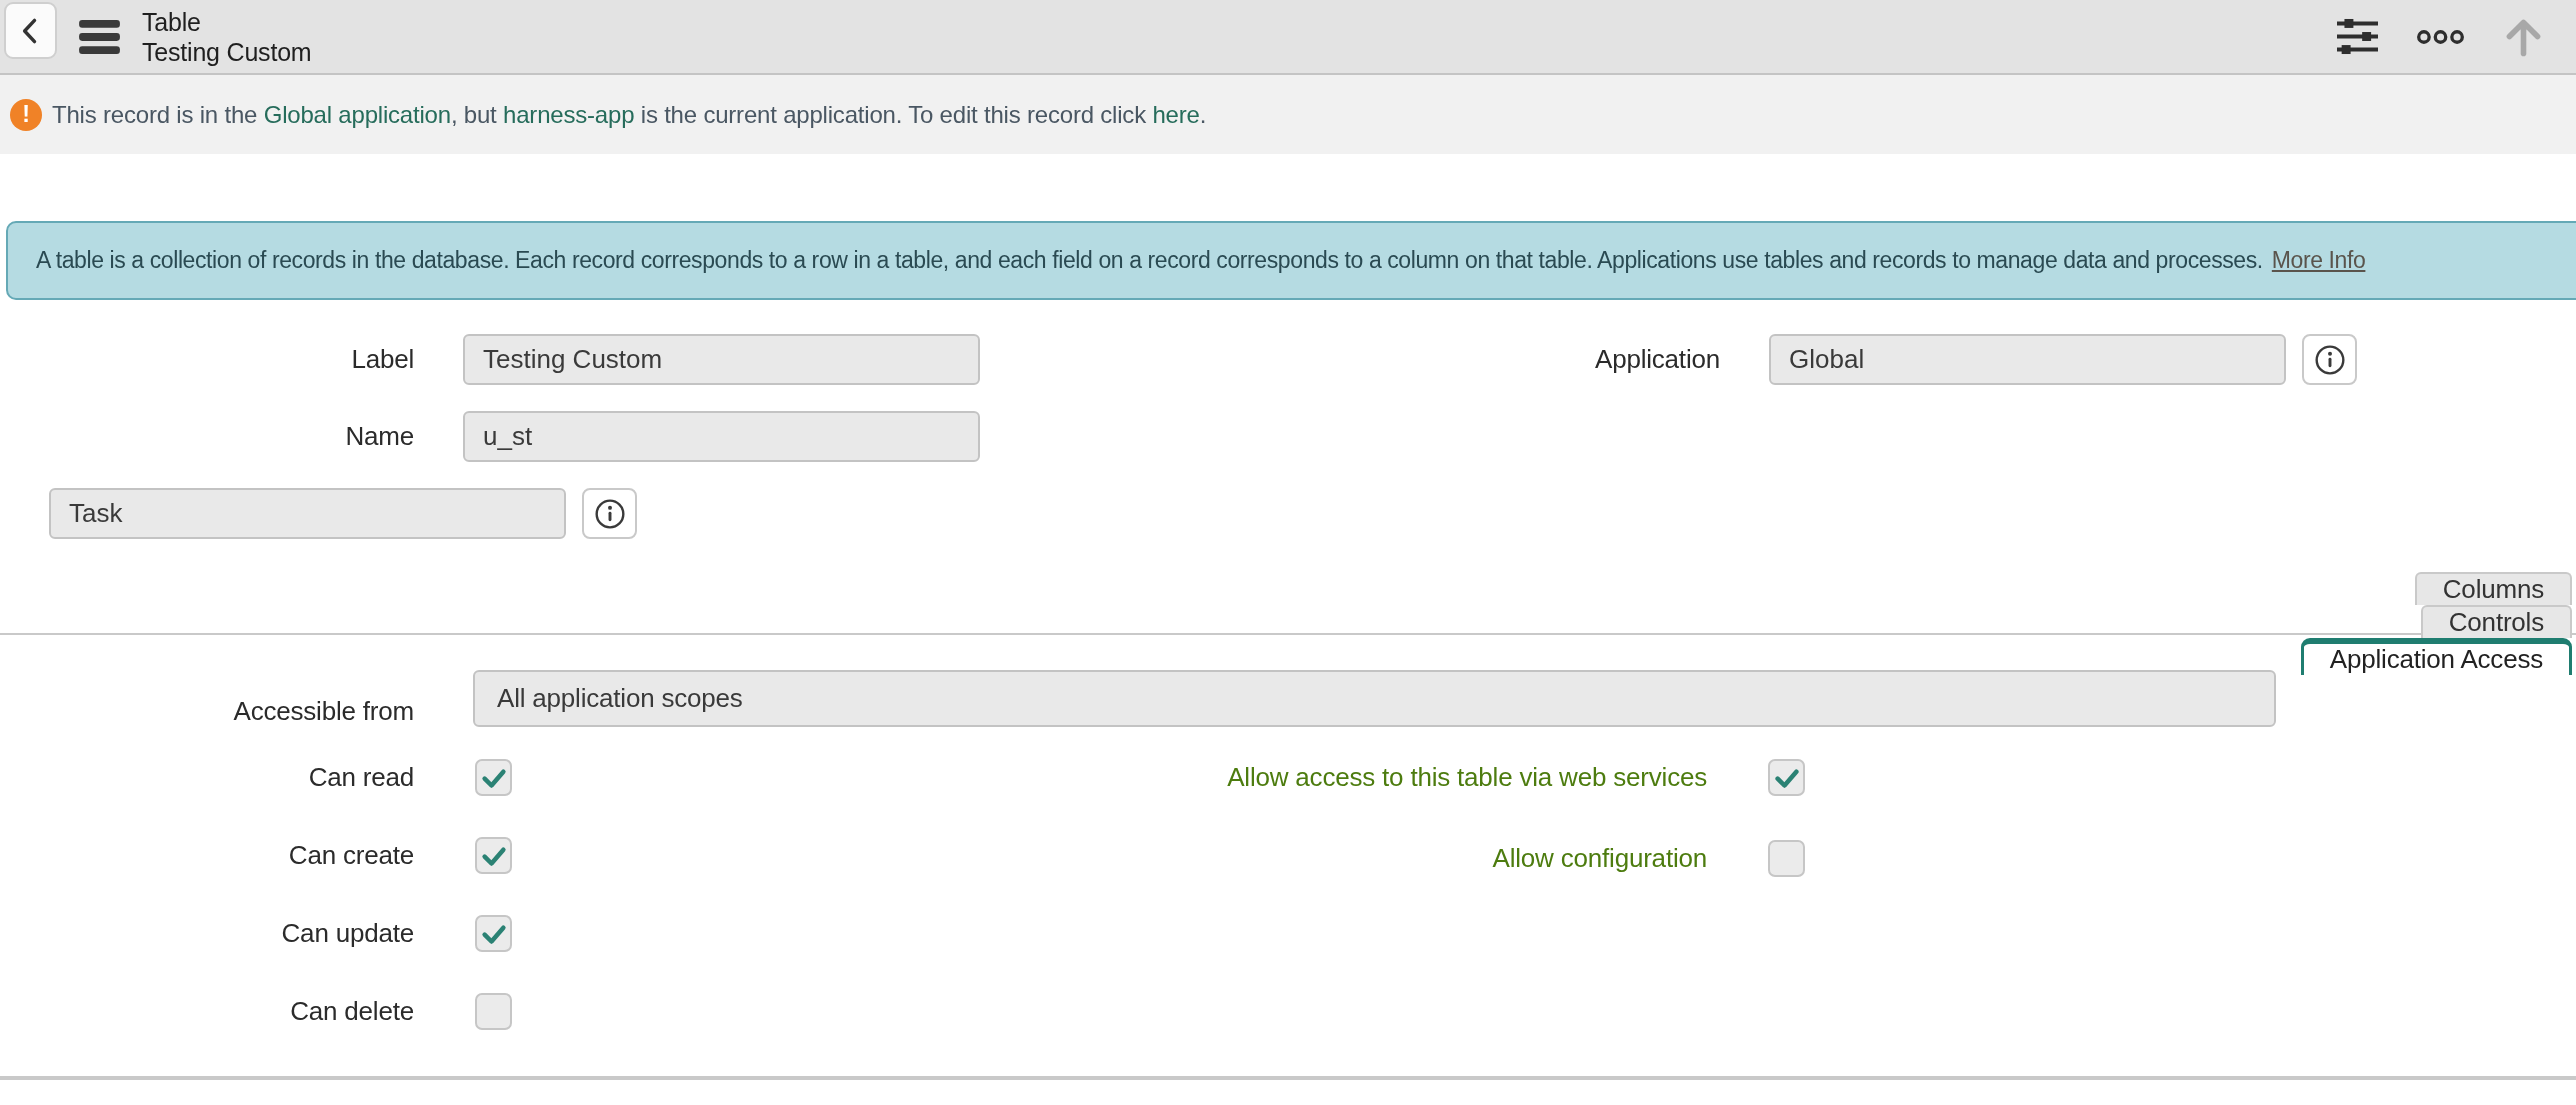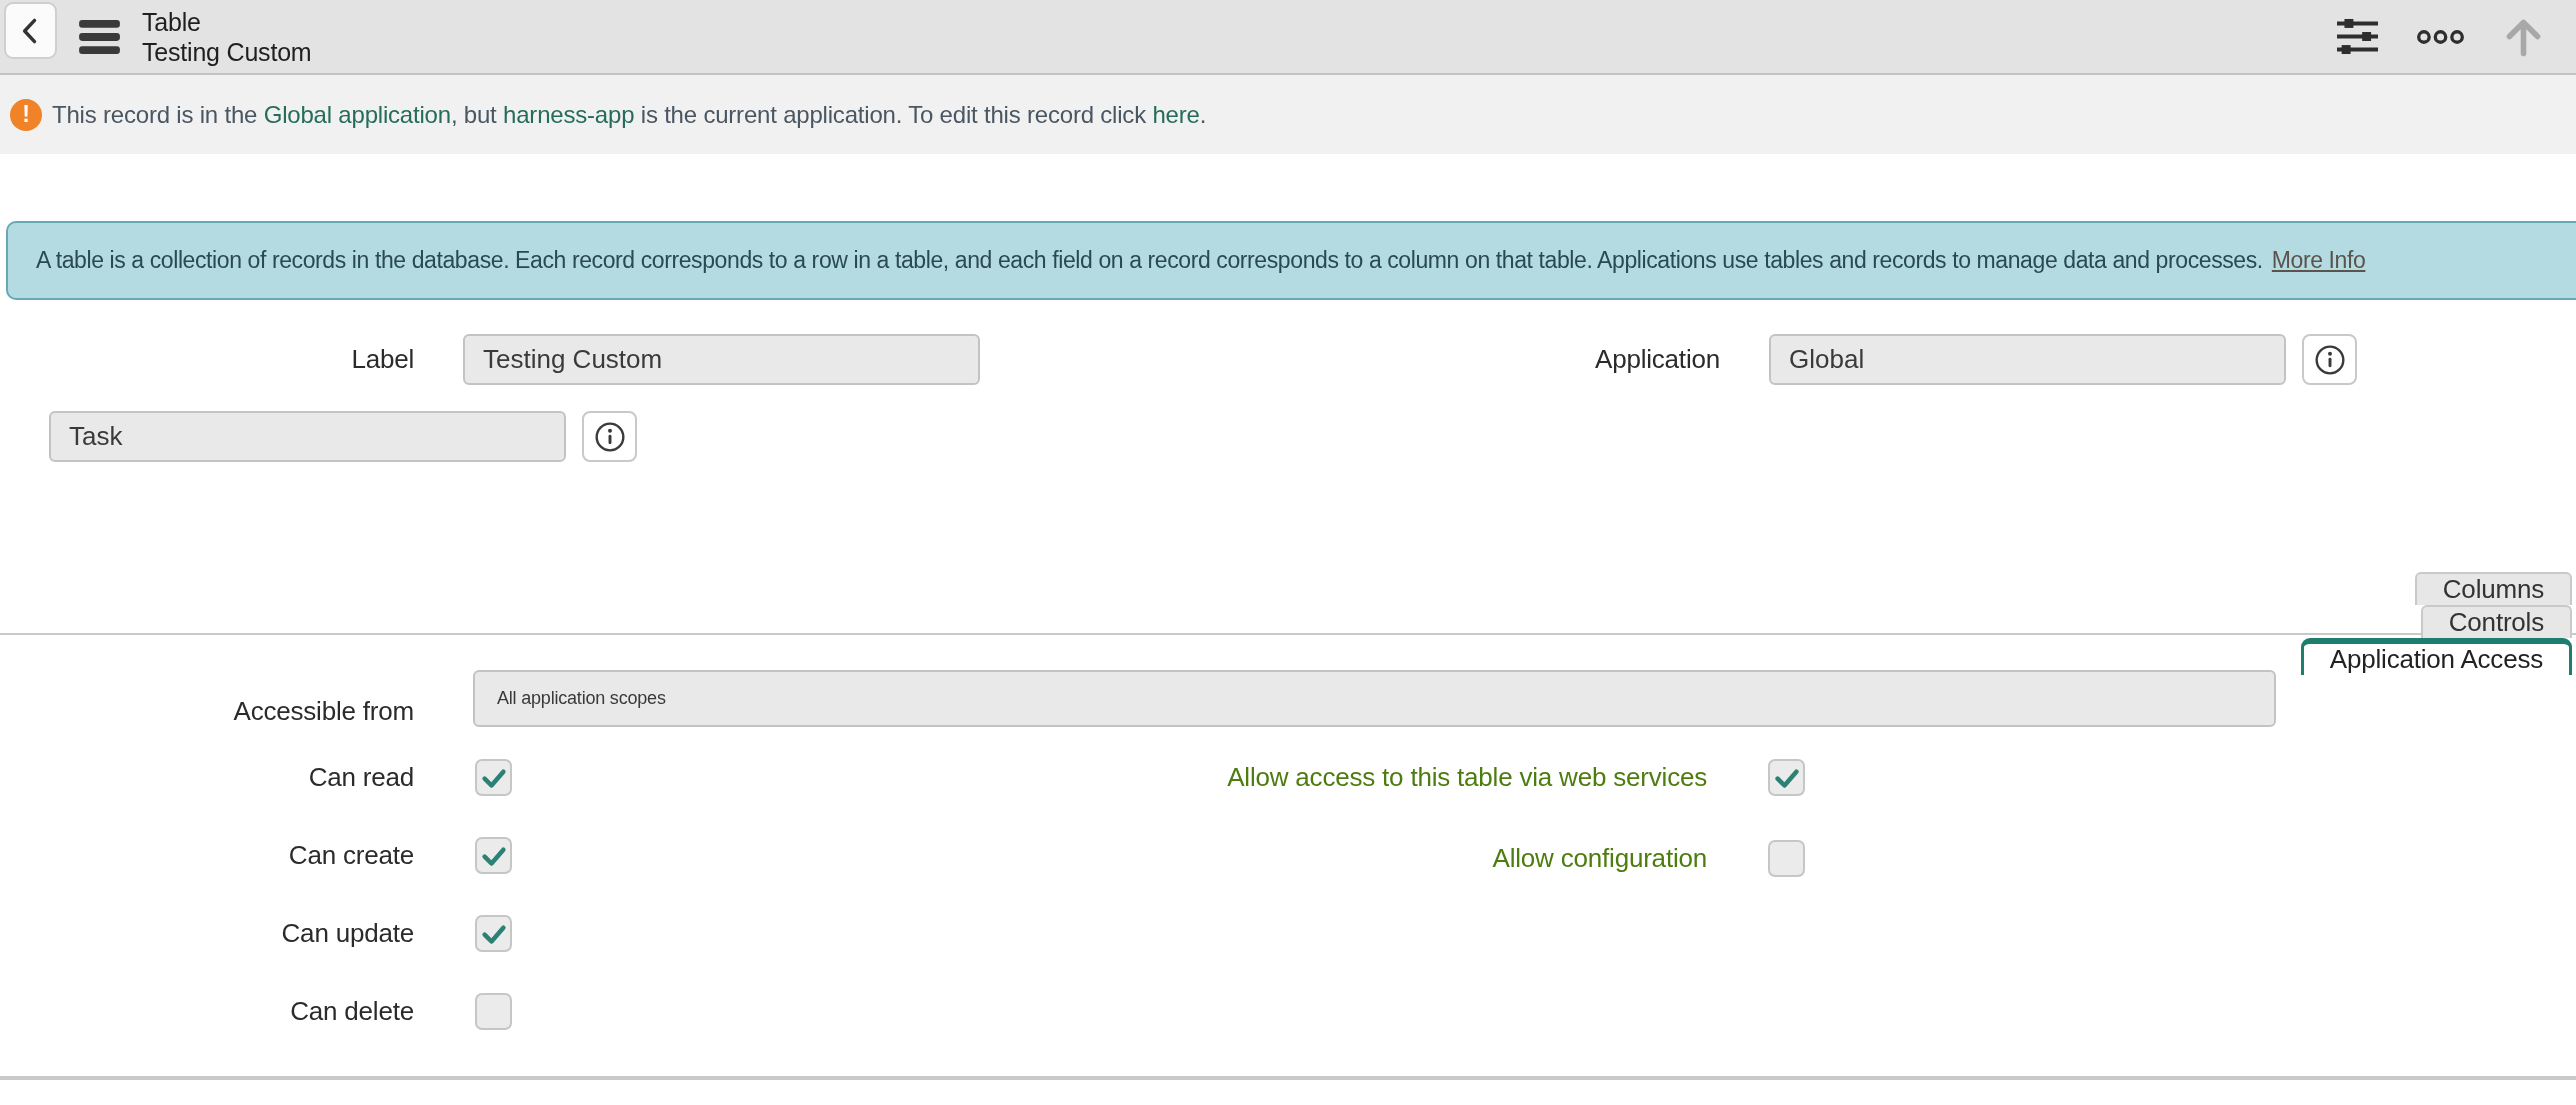--- a/index.html
+++ b/index.html
@@ -54,21 +54,21 @@
     border:2px solid #c9c9c9; border-bottom:none; border-radius:6px 6px 0 0;
     margin-right:4px; font-size:26px; color:#333; position:relative; }
   .tab.active { height:61px; background:#fff; border:3px solid #1f7d70; border-top-width:6px;
     border-bottom:none; border-radius:9px 9px 0 0; margin-bottom:-2px; z-index:2; color:#222; }
 
   
   .tab-content { position:relative; height:445px; border-bottom:4px solid #c9c9c9; padding-top:35px; }
   .acc-row { display:flex; align-items:flex-end; margin-bottom:32px; }
   .acc-select { margin-left:59px; width:1803px; height:57px; background:#e9e9e9;
     border:2px solid #c3c3c3; border-radius:6px; display:flex; align-items:center;
-    padding-left:22px; font-size:18px; color:#3a3a3a; }
+    padding-left:22px; font-size:26px; color:#3a3a3a; }
   .cb-row { display:flex; align-items:center; height:37px; margin-bottom:41px; }
   .checkbox { margin-left:61px; width:37px; height:37px; background:#ebebeb;
     border:2px solid #c6c6c6; border-radius:7px; display:flex; align-items:center;
     justify-content:center; cursor:pointer; flex:none; }
   .checkbox svg { display:none; }
   .checkbox.checked svg { display:block; }
   .access-right { position:absolute; left:1202px; top:124px; }
   .cb-row-right { display:flex; align-items:flex-start; margin-bottom:44px; }
   .rlabel { width:505px; text-align:right; font-size:26px; color:#4d7c0f; line-height:37px; flex:none; }
 </style>
@@ -147,20 +147,24 @@
   <span>A table is a collection of records in the database. Each record corresponds to a row in a table, and each field on a record corresponds to a column on that table. Applications use tables and records to manage data and processes.</span>
   <a class="more-info">More Info</a>
 </div>
 
 <div class="form-area">
   <div class="form-row">
     <label class="flabel">Label</label>
     <input class="finput" readonly="" value="Testing Custom" style="">
   </div>
   <div class="form-row">
+    <label class="flabel">Name</label>
+    <input class="finput" readonly="" value="u_st" style="">
+  </div>
+  <div class="form-row">
     <input class="finput" readonly="" value="Task" style="">
     <button class="info-btn">
       <span style="display:flex;">
         <svg width="32" height="32" viewBox="0 0 24 24">
             <circle cx="12" cy="12" r="10" fill="none" stroke="#3a3a3a" stroke-width="1.8"></circle>
             <circle cx="12" cy="7.4" r="1.5" fill="#3a3a3a"></circle>
             <rect x="10.9" y="10.3" width="2.2" height="7.2" rx="1.1" fill="#3a3a3a"></rect>
           </svg>
       </span>
     </button>

